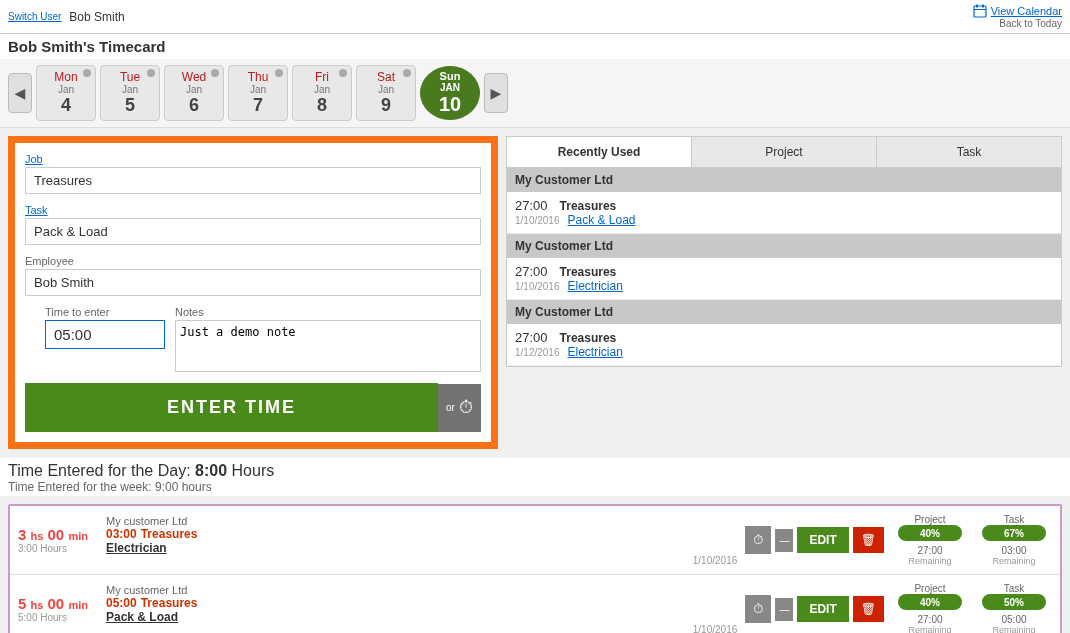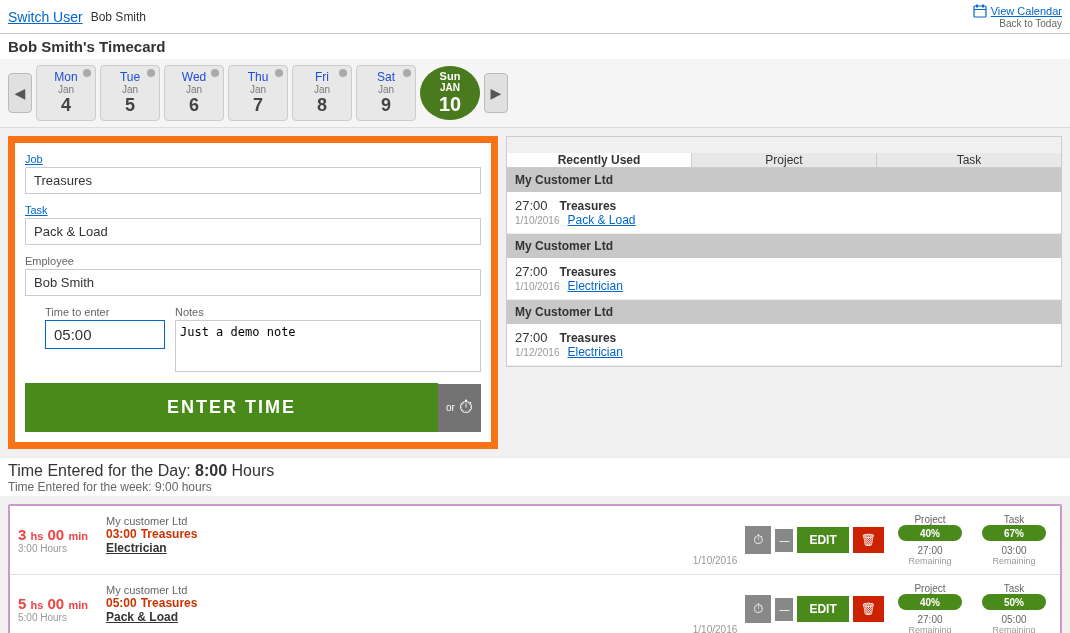--- a/index.html
+++ b/index.html
@@ -1,31 +1,31 @@
 <!DOCTYPE html>
 <html><head>
   <meta charset="utf-8">
   <style>
     * { box-sizing: border-box; margin: 0; padding: 0; }
     body { font-family: Arial, sans-serif; font-size: 12px; background: #f0f0f0; color: #333; }
 
     .top-bar { display: flex; align-items: center; padding: 4px 8px; background: #fff; border-bottom: 1px solid #ccc; }
-    .switch-user { color: #0066cc; cursor: pointer; font-size: 14px; text-decoration: underline; }
+    .switch-user { color: #0066cc; cursor: pointer; font-size: 10px; text-decoration: underline; }
     .user-name { margin-left: 8px; font-size: 12px; }
     .calendar-link { margin-left: auto; display: flex; flex-direction: column; align-items: flex-end; }
     .view-calendar { color: #0066cc; text-decoration: underline; cursor: pointer; font-size: 11px; display: flex; align-items: center; gap: 4px; }
     .back-today { color: #666; font-size: 10px; text-align: right; margin-left: 8px; }
     .cal-icon { width: 14px; height: 14px; display: inline-block; }
 
     .timecard-title { padding: 4px 8px; font-size: 15px; font-weight: bold; color: #333; background: #fff; }
 
     .nav-row { display: flex; align-items: center; padding: 6px 8px; background: #f5f5f5; border-bottom: 1px solid #ddd; gap: 4px; }
     .nav-arrow { width: 24px; height: 40px; background: #e0e0e0; border: 1px solid #bbb; border-radius: 4px; display: flex; align-items: center; justify-content: center; cursor: pointer; font-size: 14px; color: #555; }
     .day-cell { display: flex; flex-direction: column; align-items: center; background: #e8e8e8; border: 1px solid #ccc; border-radius: 4px; padding: 4px 8px; min-width: 60px; cursor: pointer; position: relative; }
-    .day-cell .day-name { font-size: 12px; color: #1d4ed8; }
+    .day-cell .day-name { font-size: 12px; color: #b91c1c; }
     .day-cell .month { font-size: 10px; color: #777; }
     .day-cell .day-num { font-size: 18px; font-weight: bold; color: #444; }
     .day-cell .dot { width: 8px; height: 8px; border-radius: 50%; background: #aaa; position: absolute; top: 3px; right: 4px; }
     .day-cell.active { background: #4a7a1e; border-color: #4a7a1e; border-radius: 50%; width: 60px; height: 54px; display: flex; flex-direction: column; align-items: center; justify-content: center; }
     .day-cell.active .day-name { color: #fff; font-size: 11px; font-weight: bold; }
     .day-cell.active .month { color: #fff; font-size: 10px; font-weight: bold; }
     .day-cell.active .day-num { color: #fff; font-size: 20px; }
 
     .main-content { display: flex; padding: 8px; gap: 8px; }
 
@@ -48,21 +48,21 @@
     .or-text { font-size: 10px; }
     .timer-icon { font-size: 18px; }
 
     .summary-section { padding: 8px; background: #fff; border-top: 1px solid #eee; }
     .summary-day { font-size: 16px; color: #333; }
     .summary-day strong { color: #333; }
     .summary-week { font-size: 12px; color: #666; }
 
     .right-panel { flex: 1; }
     .panel-tabs { display: flex; border: 1px solid #ccc; }
-    .panel-tab { flex: 1; text-align: center; background: #e8e8e8; border-right: 1px solid #ccc; cursor: pointer; font-size: 12px; margin-top: 16px; }
+    .panel-tab { flex: 1; padding: 8px; text-align: center; background: #e8e8e8; border-right: 1px solid #ccc; cursor: pointer; font-size: 12px; }
     .panel-tab:last-child { border-right: none; }
     .panel-tab.active { background: #fff; font-weight: bold; }
     .panel-content { border: 1px solid #ccc; border-top: none; background: #fff; max-height: 300px; overflow-y: auto; }
 
     .recent-group-header { background: #c8c8c8; padding: 5px 8px; font-size: 12px; font-weight: bold; }
     .recent-item { padding: 6px 8px; border-bottom: 1px solid #eee; }
     .recent-item-time { font-size: 13px; color: #333; }
     .recent-item-date { font-size: 10px; color: #999; }
     .recent-item-job { font-size: 12px; color: #333; font-weight: bold; }
     .recent-item-task { font-size: 12px; color: #0066cc; text-decoration: underline; cursor: pointer; }

